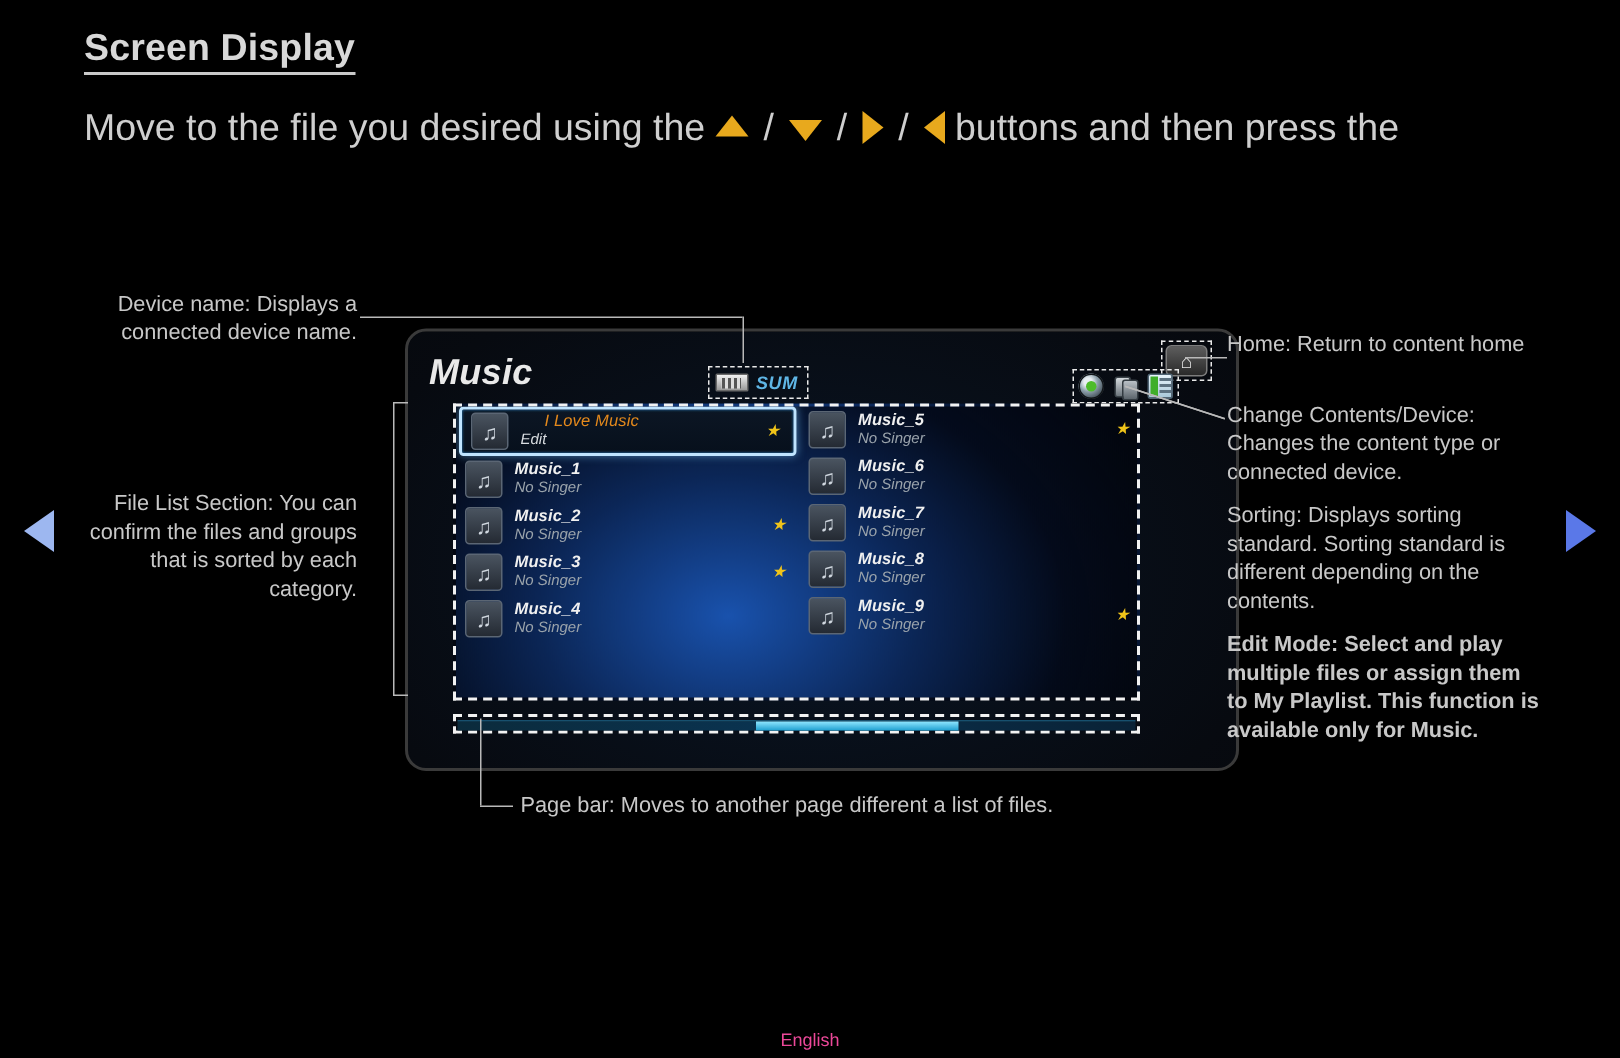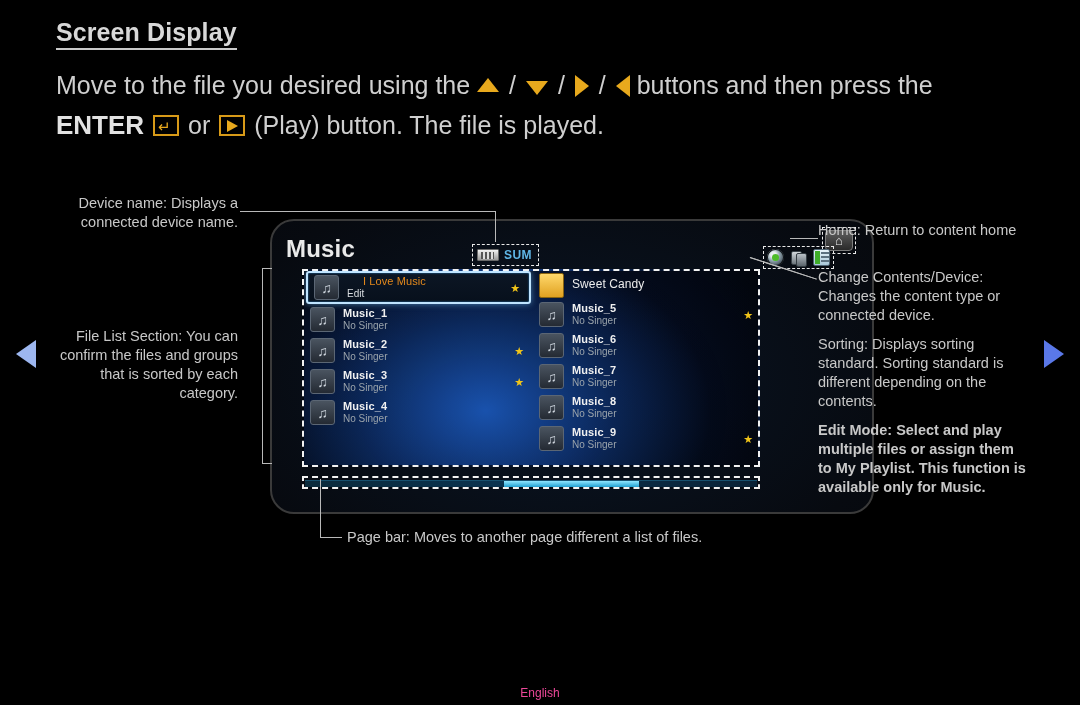--- a/index.html
+++ b/index.html
@@ -59,24 +59,25 @@
   .nav-arrow{ position:absolute; top:340px; width:0;height:0; }
   #nav-prev{ left:16px;
     border-top:14px solid transparent; border-bottom:14px solid transparent;
     border-right:20px solid #9db7f0;}
   #nav-next{ right:16px;
     border-top:14px solid transparent; border-bottom:14px solid transparent;
     border-left:20px solid #5a78e8;}
 
   
   #tv-panel{
-    position:absolute; left:270px; top:219px; width:604px; height:295px;
-    border:2px solid #3a3a3a; border-radius:24px;
+    position:absolute; left:270px; top:219px; width:556px; height:295px;
+    border:2px solid #3a3a3a; border-radius:14px;
     background:radial-gradient(120% 150% at 48% 55%, #0a1626 0%, #070a10 48%, #030405 100%);
     overflow:hidden;
+    font-style:italic;
   }
   #tv-screen-title{
     position:absolute; left:14px; top:14px; font-size:24px; font-weight:bold;
     color:#e9e9e9; letter-spacing:.2px;
   }
   
   #sum-badge{
     position:absolute; left:200px; top:23px; height:22px;
     border:1px dashed #e9e9e9; padding:1px 6px 1px 4px;
     display:flex; align-items:center; gap:5px;
@@ -256,31 +257,20 @@
     <span>Move to the file you desired using the</span>
     <span class="tri tri-up"></span>
     <span class="sl">/</span>
     <span class="tri tri-down"></span>
     <span class="sl">/</span>
     <span class="tri tri-right"></span>
     <span class="sl">/</span>
     <span class="tri tri-left"></span>
     <span>buttons and then press the</span>
   </div>
-  <div>
-    <span id="enter-word">ENTER</span>
-    <span class="keybox">
-      <span class="enter-glyph">↵</span>
-    </span>
-    <span>or</span>
-    <span class="keybox">
-      <span class="play-glyph"></span>
-    </span>
-    <span>(Play) button. The file is played.</span>
-  </div>
 </div>
 
 <div class="nav-arrow" id="nav-prev"></div>
 <div class="nav-arrow" id="nav-next"></div>
 
 <div id="tv-panel">
 
   <div id="tv-screen-title">Music</div>
 
   <div id="sum-badge">
@@ -345,26 +335,20 @@
           <div class="thumb note">
             <span>♫</span>
           </div>
           <div class="txt">
             <div class="t1">Music_4</div>
             <div class="t2">No Singer</div>
           </div>
         </div>
       </div>
     <div class="list-col right" id="col-right">
-        <div class="row folder">
-          <div class="thumb folder-ic"></div>
-          <div class="txt">
-            <div class="t1">Sweet Candy</div>
-          </div>
-        </div>
         <div class="row">
           <div class="thumb note">
             <span>♫</span>
           </div>
           <div class="txt">
             <div class="t1">Music_5</div>
             <div class="t2">No Singer</div>
           </div>
           <span class="star">★</span>
         </div>

